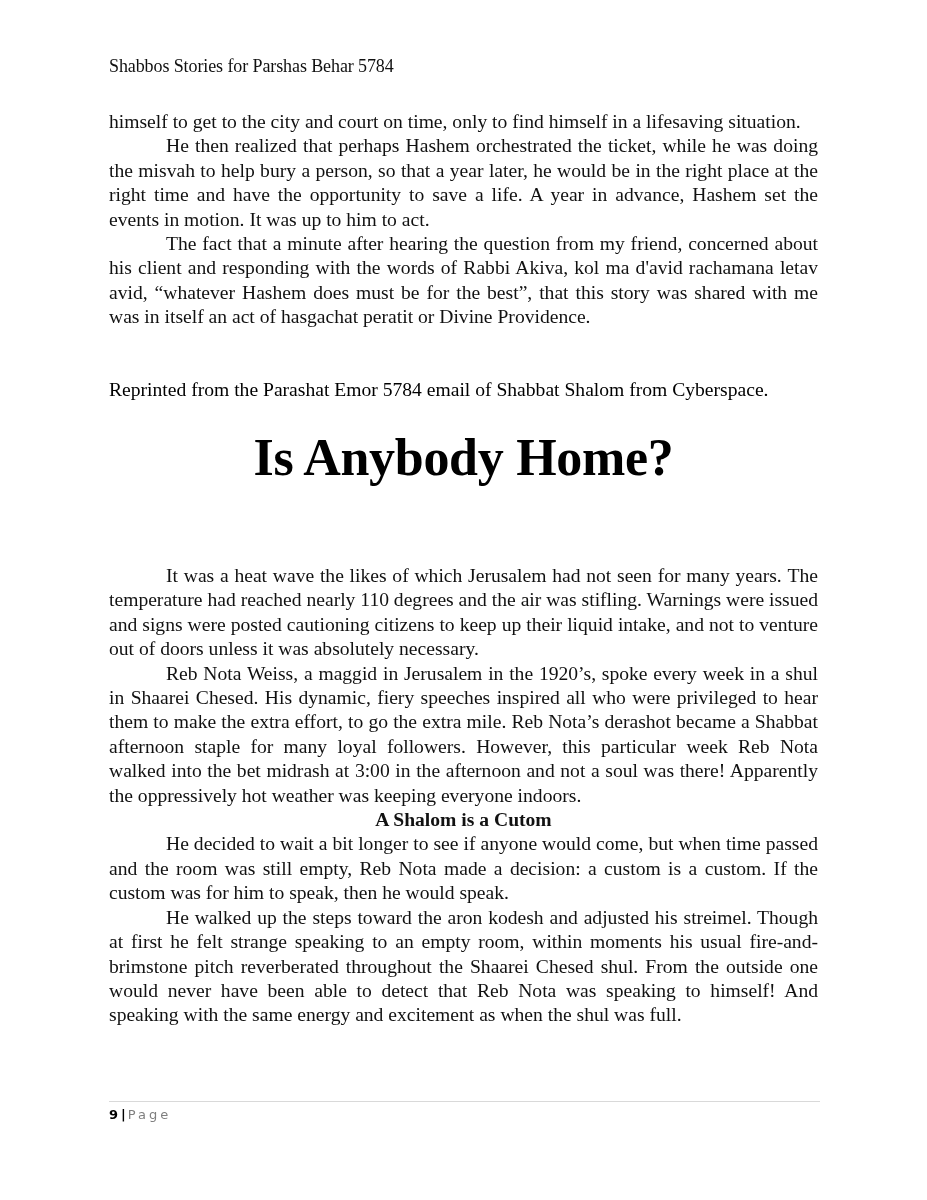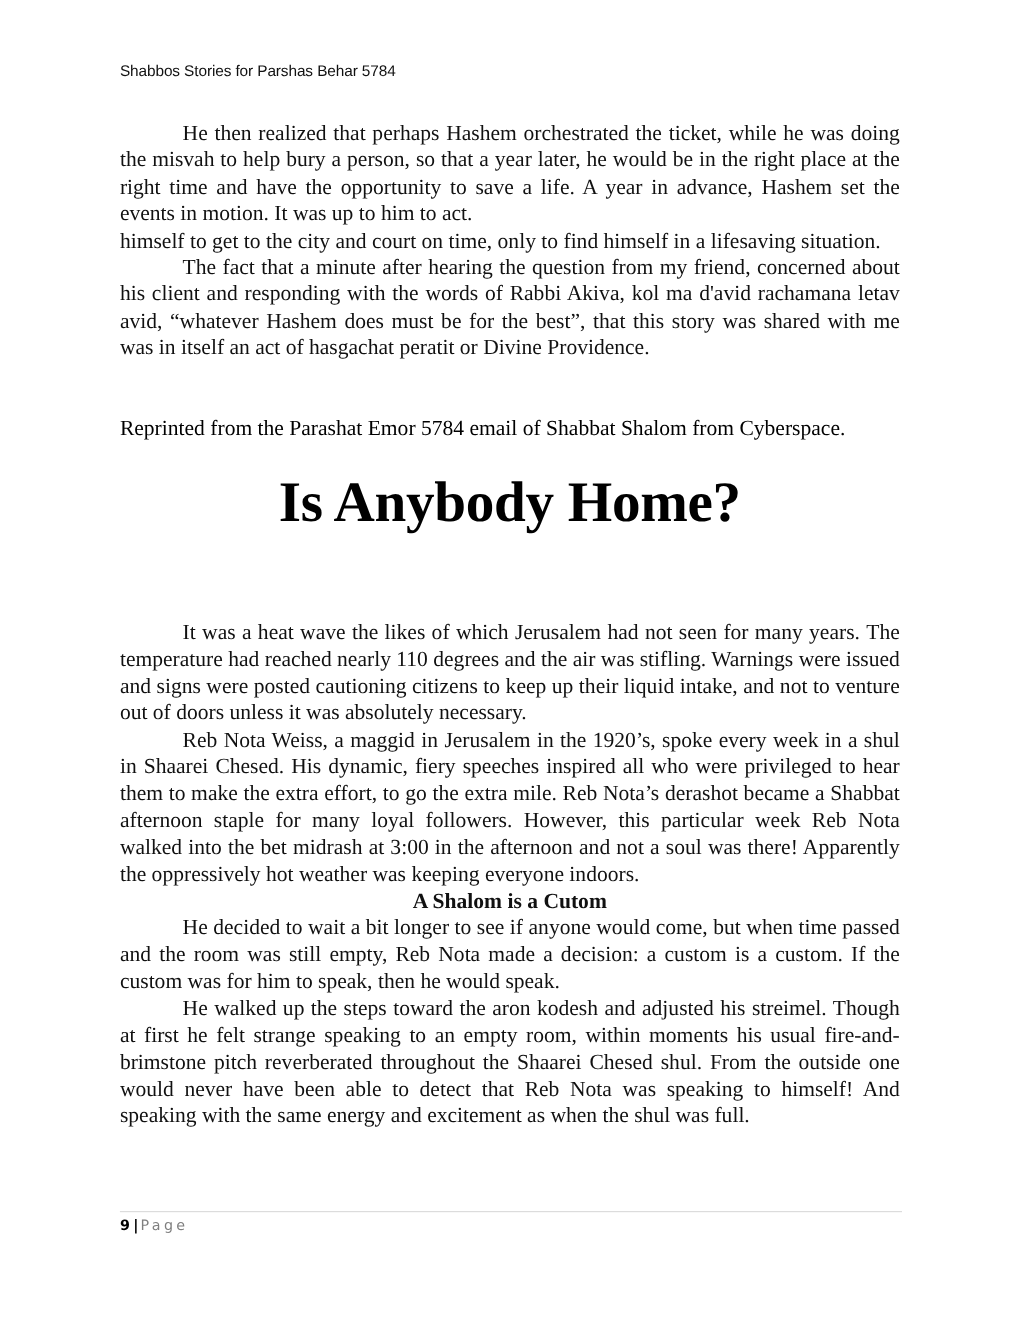--- a/index.html
+++ b/index.html
@@ -18,22 +18,22 @@
       position: absolute;
       left: 0; top: 0;
       width: 927px;
       height: 1200px;
       background: #fff;
     }
     .running-header {
       position: absolute;
       left: 109px;
       top: 56px;
-      font-family: Liberation Sans, sans-serif;
-      font-size: 14px;
+      font-family: Liberation Serif, serif;
+      font-size: 18px;
       color: #111;
       letter-spacing: -0.1px;
     }
     .body-col {
       position: absolute;
       left: 109px;
       width: 709px;
       font-family: "Liberation Serif", "DejaVu Serif", serif;
       font-size: 19.6px;
       line-height: 24.4px;
@@ -108,22 +108,22 @@
     .footer .word { color: #7f7f7f; letter-spacing: 3px; }
   </style>
 </head>
 <body>
 
 <div class="page">
 
   <div class="running-header">Shabbos Stories for Parshas Behar 5784</div>
 
   <div class="body-col block-top">
+    <p class="para">himself to get to the city and court on time, only to find himself in a lifesaving situation.</p>
     <p class="para indent">He then realized that perhaps Hashem orchestrated the ticket, while he was doing the misvah to help bury a person, so that a year later, he would be in the right place at the right time and have the opportunity to save a life. A year in advance, Hashem set the events in motion. It was up to him to act.</p>
-    <p class="para">himself to get to the city and court on time, only to find himself in a lifesaving situation.</p>
     <p class="para indent">The fact that a minute after hearing the question from my friend, concerned about his client and responding with the words of Rabbi Akiva, kol ma d'avid rachamana letav avid, “whatever Hashem does must be for the best”, that this story was shared with me was in itself an act of hasgachat peratit or Divine Providence.</p>
   </div>
 
   <div class="reprint">Reprinted from the Parashat Emor 5784 email of Shabbat Shalom from Cyberspace.</div>
 
   <h1 class="title" style="margin:0">Is Anybody Home?</h1>
 
   <div class="body-col block-story">
     <p class="para indent">It was a heat wave the likes of which Jerusalem had not seen for many years.&nbsp;The temperature had reached nearly 110 degrees and the air was stifling. Warnings were issued and signs were posted cautioning citizens to keep up their liquid intake, and not to venture out of doors unless it was absolutely necessary.</p>
     <p class="para indent">Reb Nota Weiss, a maggid in Jerusalem in the 1920’s, spoke every week in a shul in Shaarei Chesed. His dynamic, fiery speeches inspired all who were privileged to hear them to make the extra effort, to go the extra mile.&nbsp;Reb Nota’s derashot became a Shabbat afternoon staple for many loyal followers.&nbsp;However, this particular week Reb Nota walked into the bet midrash at 3:00 in the afternoon and not a soul was there! Apparently the oppressively hot weather was keeping everyone indoors.</p>

